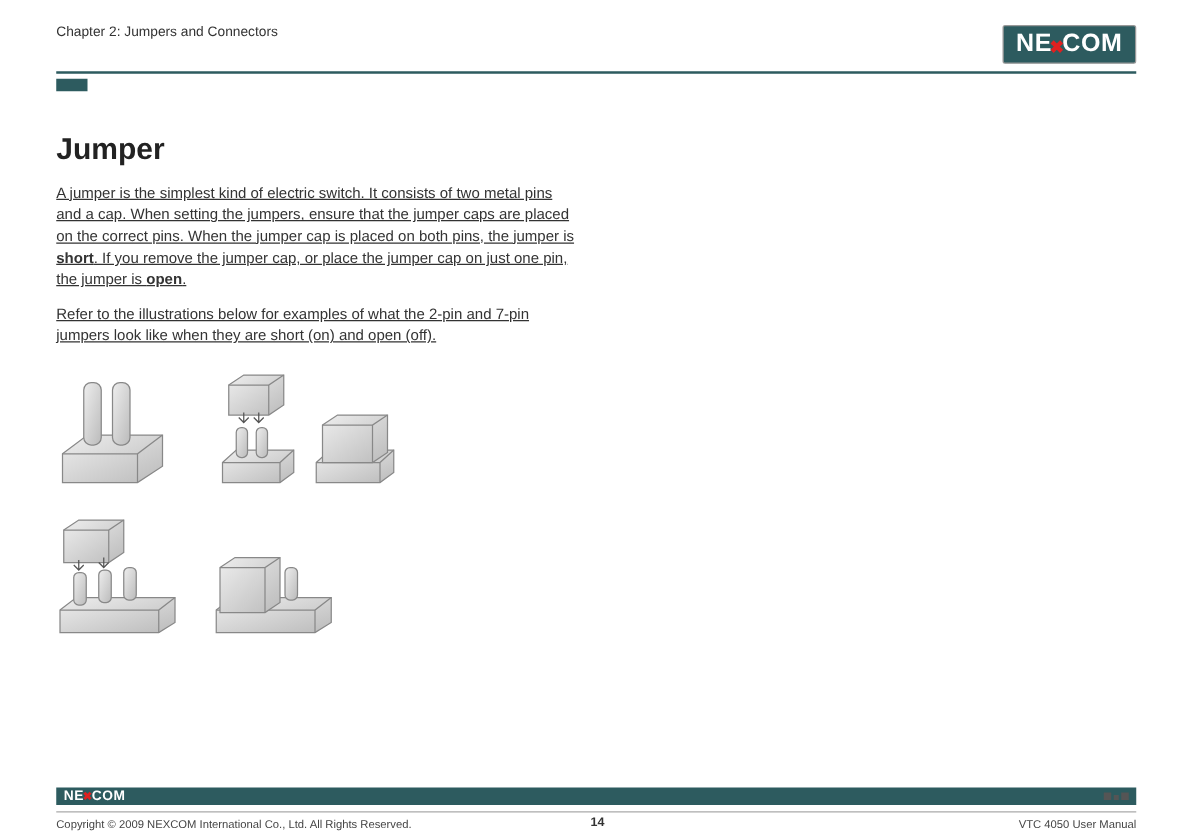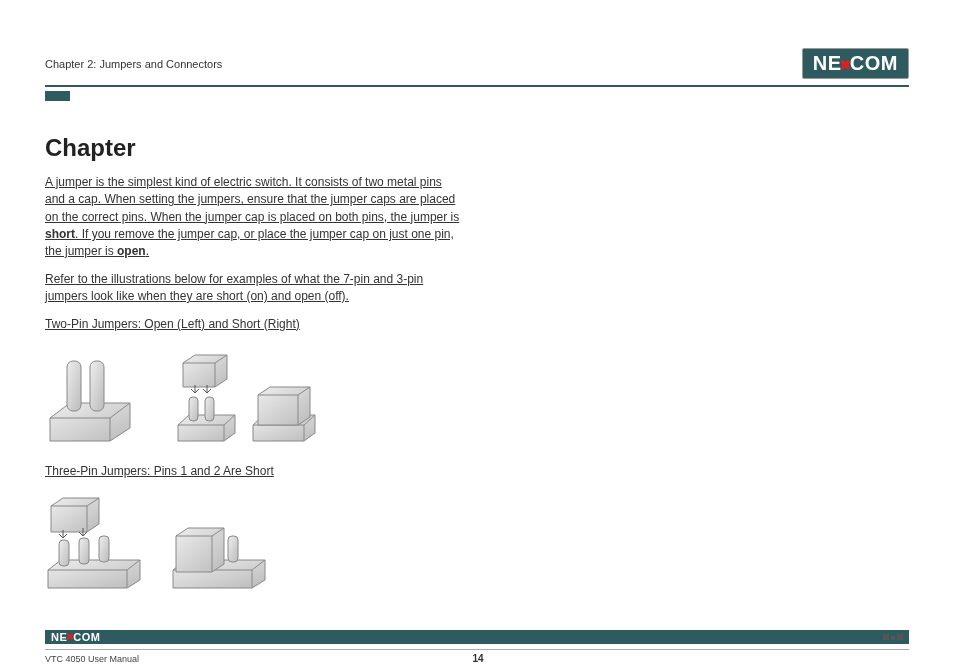--- a/index.html
+++ b/index.html
@@ -1,18 +1,18 @@
 <!DOCTYPE html>
 <html><head>
 <meta charset="utf-8">
 <style>
   * { margin: 0; padding: 0; box-sizing: border-box; }
   body { width: 954px; height: 672px; font-family: "Helvetica Neue", Arial, sans-serif; background: #fff; position: relative; color: #333; }
   .page { padding: 20px 45px 0 45px; }
-  .top-row { display: flex; justify-content: space-between; align-items: center; margin-bottom: 6px; margin-top: 28px; }
+  .top-row { display: flex; justify-content: space-between; align-items: flex-start; margin-bottom: 6px; }
   .chapter { font-size: 11px; color: #333; }
   .logo-box { background: #2d5b5f; color: #fff; font-weight: 700; font-size: 20px; padding: 3px 10px 3px 10px; border-radius: 2px; border: 1px solid #999; display: flex; align-items: center; letter-spacing: 0.5px; }
   .logo-box .x { color: #e02020; font-size: 14px; margin: 0 -2px; position: relative; top: 1px; font-weight: 700; }
   .hr-top { height: 2px; background: #2d5b5f; margin-bottom: 4px; }
   .accent { width: 25px; height: 10px; background: #2d5b5f; margin-bottom: 30px; }
   .content { max-width: 420px; font-size: 12px; line-height: 1.45; color: #333; }
   h1 { font-size: 24px; font-weight: 700; margin-bottom: 8px; color: #222; }
   .content p { margin-bottom: 10px; text-decoration: underline; }
   .caption { font-size: 12px; margin: 8px 0 6px 0; }
   .bold { font-weight: 700; }
@@ -37,26 +37,25 @@
     <div class="logo-box">
       <span>NE</span>
       <span class="x">✖</span>
       <span>COM</span>
     </div>
   </div>
   <div class="hr-top"></div>
   <div class="accent"></div>
 
   <div class="content">
-    <h1>Chapter</h1>
+    <h1>Jumper</h1>
     <p>
       <span>A jumper is the simplest kind of electric switch. It consists of two metal pins and a cap. When setting the jumpers, ensure that the jumper caps are placed on the correct pins. When the jumper cap is placed on both pins, the jumper is </span><span class="bold">short</span><span>. If you remove the jumper cap, or place the jumper cap on just one pin, the jumper is </span><span class="bold">open</span><span>.</span>
     </p>
-    <p>Refer to the illustrations below for examples of what the 7-pin and 3-pin jumpers look like when they are short (on) and open (off).</p>
-    <p class="caption">Two-Pin Jumpers: Open (Left) and Short (Right)</p>
+    <p>Refer to the illustrations below for examples of what the 2-pin and 7-pin jumpers look like when they are short (on) and open (off).</p>
 
     <div class="illus-row">
 
       <svg class="ill" width="100" height="100" viewBox="0 0 100 100">
         <defs>
           <linearGradient id="g1" x1="0" y1="0" x2="1" y2="1">
               <stop offset="0" stop-color="#eee"></stop>
               <stop offset="1" stop-color="#bbb"></stop>
             </linearGradient>
         </defs>
@@ -82,21 +81,20 @@
         <path d="M8 20 L40 20 L52 12 M40 20 L40 44" fill="none" stroke="#888"></path>
         <path d="M20 50 L20 42 M16 46 L20 50 L24 46 M32 50 L32 42 M28 46 L32 50 L36 46" stroke="#555" fill="none"></path>
 
         <path d="M78 82 L89 72 L140 72 L140 90 L129 98 L78 98 Z" fill="url(#g2)" stroke="#888"></path>
         <path d="M78 82 L129 82 L140 72 M129 82 L129 98" fill="none" stroke="#888"></path>
         <path d="M83 52 L95 44 L135 44 L135 74 L123 82 L83 82 Z" fill="url(#g2)" stroke="#888"></path>
         <path d="M83 52 L123 52 L135 44 M123 52 L123 82" fill="none" stroke="#888"></path>
       </svg>
     </div>
 
-    <p class="caption">Three-Pin Jumpers: Pins 1 and 2 Are Short</p>
 
     <div class="illus-row three">
 
       <svg class="ill" width="105" height="100" viewBox="0 0 105 100">
         <defs>
           <linearGradient id="g3" x1="0" y1="0" x2="1" y2="1">
               <stop offset="0" stop-color="#eee"></stop>
               <stop offset="1" stop-color="#bbb"></stop>
             </linearGradient>
         </defs>
@@ -134,15 +132,16 @@
     <span>COM</span>
   </div>
   <div class="sqs">
     <div style="width:6px;height:6px;"></div>
     <div style="width:4px;height:4px;"></div>
     <div style="width:6px;height:6px;margin-left:0;"></div>
   </div>
 </div>
 <div class="footer-line"></div>
 <div class="footer-text">
+  <span>Copyright © 2009 NEXCOM International Co., Ltd. All Rights Reserved.</span>
   <span>VTC 4050 User Manual</span>
 </div>
 <div class="page-num">14</div>
 
 </body></html>

